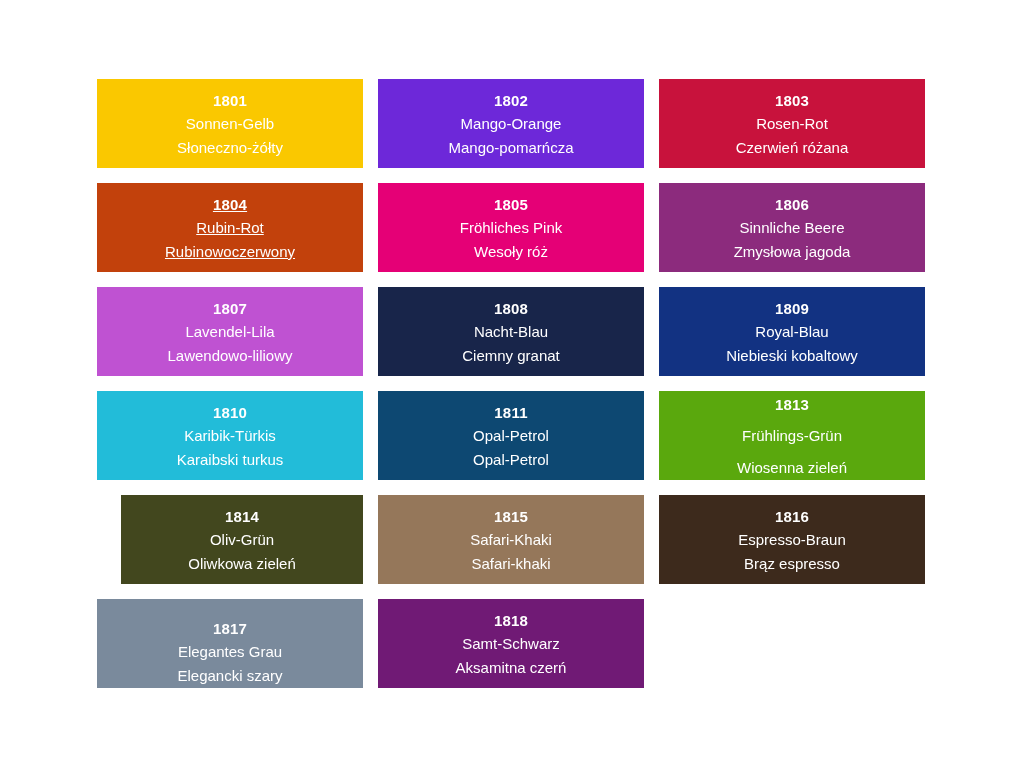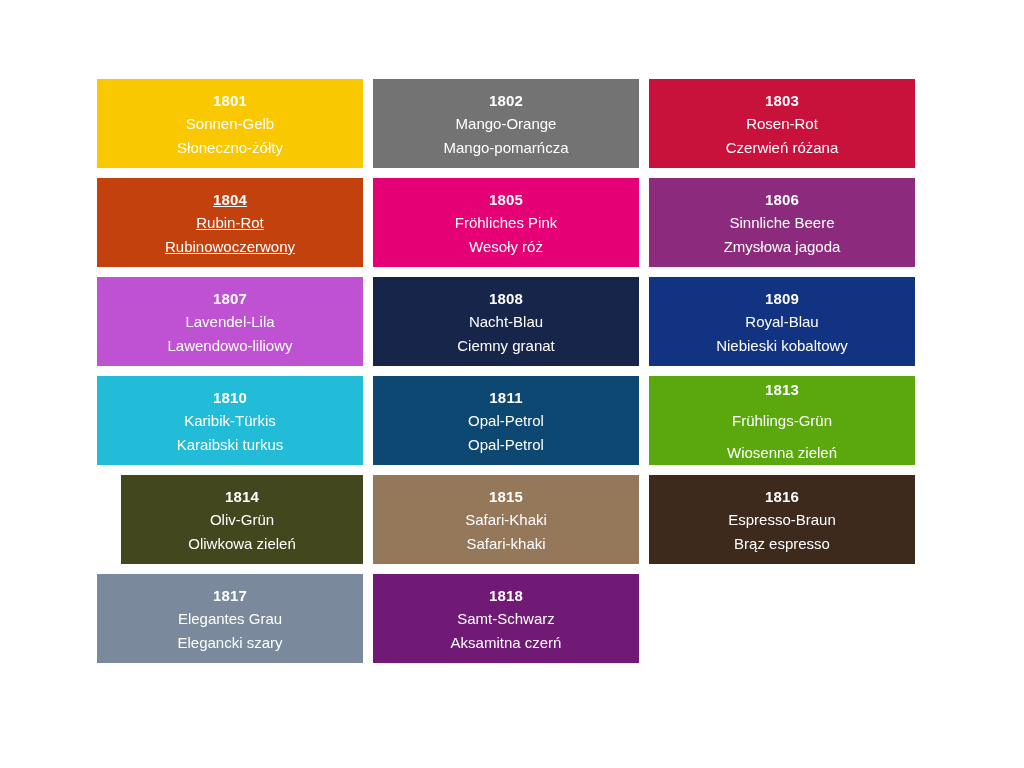--- a/index.html
+++ b/index.html
@@ -17,21 +17,20 @@
     position: absolute;
     left: 97px;
     top: 79px;
     width: 830px;
     height: 641px;
     display: grid;
     grid-template-columns: repeat(3, 266px);
     grid-template-rows: repeat(6, 89px);
     column-gap: 15px;
     row-gap: 15px;
-    gap: 10px;
   }
   .swatch {
     position: relative;
     display: flex;
     flex-direction: column;
     align-items: center;
     justify-content: center;
     box-sizing: border-box;
     padding-top: 2px;
     color: #ffffff;
@@ -56,21 +55,21 @@
 </style>
 </head>
 <body>
 
 <div id="palette-board">
     <div class="swatch" style="background-color: rgb(250, 200, 0);">
       <div class="swatch-code">1801</div>
       <div class="swatch-name-de">Sonnen-Gelb</div>
       <div class="swatch-name-pl">Słoneczno-żółty</div>
     </div>
-    <div class="swatch" style="background-color: #737373;">
+    <div class="swatch" style="background-color: #6d28d9;">
       <div class="swatch-code">1802</div>
       <div class="swatch-name-de">Mango-Orange</div>
       <div class="swatch-name-pl">Mango-pomarńcza</div>
     </div>
     <div class="swatch" style="background-color: rgb(200, 18, 60);">
       <div class="swatch-code">1803</div>
       <div class="swatch-name-de">Rosen-Rot</div>
       <div class="swatch-name-pl">Czerwień różana</div>
     </div>
     <div class="swatch" style="background-color: #c2410c; text-decoration: underline;">
@@ -126,21 +125,21 @@
     <div class="swatch" style="background-color: rgb(149, 119, 90);">
       <div class="swatch-code">1815</div>
       <div class="swatch-name-de">Safari-Khaki</div>
       <div class="swatch-name-pl">Safari-khaki</div>
     </div>
     <div class="swatch" style="background-color: rgb(61, 42, 28);">
       <div class="swatch-code">1816</div>
       <div class="swatch-name-de">Espresso-Braun</div>
       <div class="swatch-name-pl">Brąz espresso</div>
     </div>
-    <div class="swatch" style="background-color: rgb(122, 138, 156);">
+    <div class="swatch" style="background-color: rgb(122, 138, 156); justify-content: flex-end;">
       <div class="swatch-code">1817</div>
       <div class="swatch-name-de">Elegantes Grau</div>
       <div class="swatch-name-pl">Elegancki szary</div>
     </div>
     <div class="swatch" style="background-color: #701a75;">
       <div class="swatch-code">1818</div>
       <div class="swatch-name-de">Samt-Schwarz</div>
       <div class="swatch-name-pl">Aksamitna czerń</div>
     </div>
   </div>

